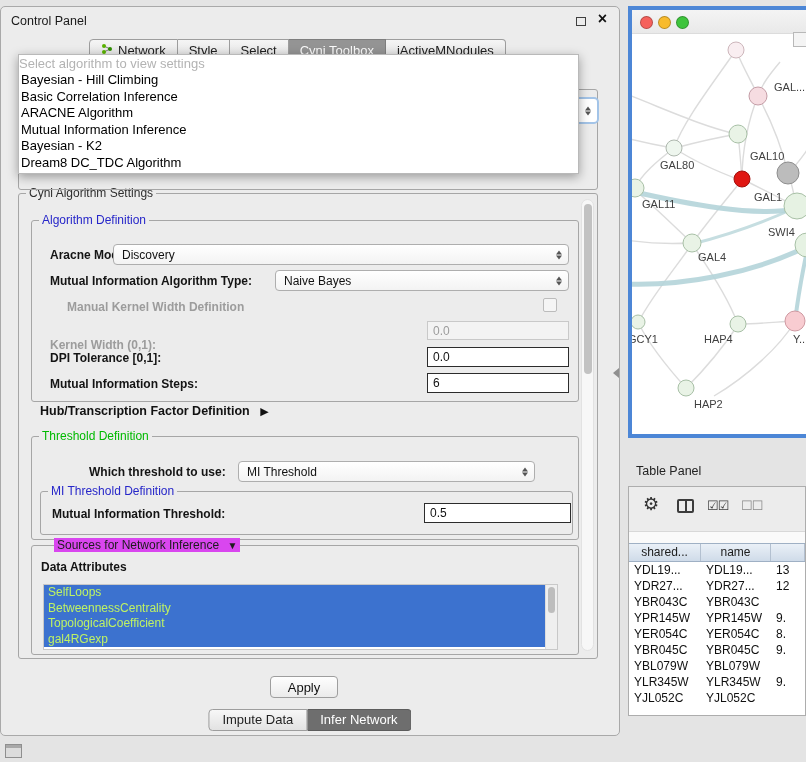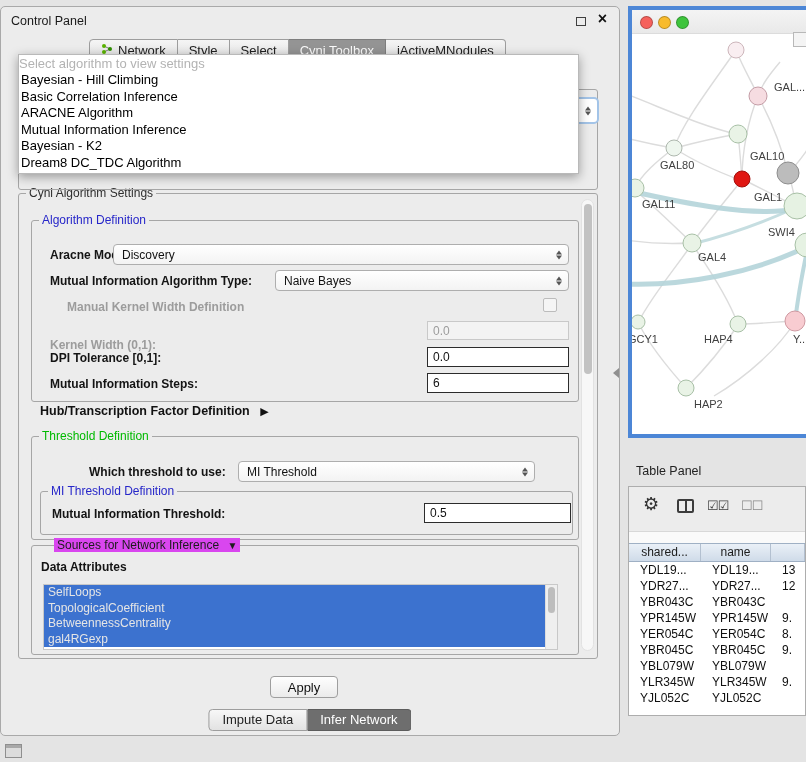--- a/index.html
+++ b/index.html
@@ -87,21 +87,21 @@
   #mi-group { left:8px; top:54px; width:533px; height:44px; }
   #mithr-label { left:11px; top:15px; }
   #mithr-input { left:383px; top:11px; width:147px; height:20px; }
 
   #sources-group { left:12px; top:351px; width:548px; height:110px; }
   #sources-title { position:absolute; top:-8px; left:22px; background:#d946ef; padding:0 3px; font-size:12px; color:#1c1c1c; white-space:nowrap; }
   #sources-title .arrow-glyph { margin-left:5px; font-size:10px; }
   #attrs-label { left:9px; top:14px; }
   #attr-list { position:absolute; left:11px; top:38px; width:515px; height:66px; background:#fff;
     border:1px solid #c8c8c8; overflow:hidden; }
-  .attr-item { font-size:12px; color:#e5e5e5; background:#3c72cf; height:15.5px; line-height:15.5px; padding-left:4px; white-space:nowrap; }
+  .attr-item { font-size:12px; color:#bef264; background:#3c72cf; height:15.5px; line-height:15.5px; padding-left:4px; white-space:nowrap; }
   #attr-scrollbar { position:absolute; right:0; top:0; width:12px; height:100%; background:#efefef; border-left:1px solid #ddd; }
   #attr-scrollbar .thumb { position:absolute; top:2px; left:2px; width:7px; height:26px; background:#bdbdbd; border-radius:4px; }
 
   #apply-btn { position:absolute; left:269px; top:669px; width:68px; height:22px; border:1px solid #9e9e9e;
     border-radius:4px; background:linear-gradient(#fefefe,#ebebeb); font-size:13px; color:#111;
     font-family:"Liberation Sans", sans-serif; }
 
   #bottom-tabs { position:absolute; top:702px; left:50%; transform:translateX(-50%); display:flex; height:22px; }
   .bottom-tab { padding:0 13px; line-height:20px; font-size:13px; border:1px solid #9d9d9d; border-left:none;
     background:linear-gradient(#f7f7f7,#e2e2e2); color:#222; white-space:nowrap; }
@@ -130,21 +130,21 @@
   #gear-icon { position:absolute; left:14px; top:6px; font-size:18px; color:#333; }
   #columns-icon { position:absolute; left:48px; top:12px; width:17px; height:14px; border:2px solid #3c3c3c; border-radius:2px; }
   #columns-icon::after { content:''; position:absolute; left:50%; top:0; bottom:0; width:2px; background:#3c3c3c; transform:translateX(-1px); }
   #pair-checked { position:absolute; left:78px; top:11px; font-size:13px; letter-spacing:-1px; color:#3d3d3d; }
   #pair-unchecked { position:absolute; left:112px; top:11px; font-size:13px; letter-spacing:-1px; color:#8a8a8a; }
   #tp-gap { position:absolute; left:0; top:44px; right:0; height:12px; background:#fafafa; border-top:1px solid #d8d8d8; }
   #tp-header { position:absolute; left:0; top:56px; right:0; height:19px; display:flex;
     background:linear-gradient(#eaf0f7,#cfdbe9); border-top:1px solid #9fb0c4; border-bottom:1px solid #9fb0c4; }
   .tp-hcell { font-size:12px; color:#1c1c1c; text-align:center; line-height:17px;
     border-right:1px solid #b3c0d0; overflow:hidden; white-space:nowrap; }
-  #tp-rows { position:absolute; top:75px; left:0; right:0; bottom:0; background:#fff; overflow:hidden;padding-left:6px; }
+  #tp-rows { position:absolute; top:75px; left:0; right:0; bottom:0; background:#fff; overflow:hidden; }
   .tp-row { display:flex; height:16px; }
   .tp-cell { font-size:12px; color:#101010; line-height:16px; padding-left:5px; overflow:hidden; white-space:nowrap; }
   .c0 { width:72px; } .c1 { width:70px; } .c2 { flex:1; }
 
   
   #mini-icon { position:absolute; left:5px; top:744px; width:17px; height:14px; border:1px solid #8f8f8f; background:#dcdcdc; }
   #mini-icon::before { content:''; position:absolute; left:0; top:0; right:0; height:3px; background:#a8a8a8; }
   #splitter { position:absolute; left:613px; top:368px; width:0; height:0;
     border-top:5px solid transparent; border-bottom:5px solid transparent; border-right:6px solid #8f8f8f; }
 </style>
@@ -266,22 +266,22 @@
 
       <div id="sources-group" class="group">
         <span id="sources-title">
           <span>Sources for Network Inference</span>
           <span class="arrow-glyph">▼</span>
         </span>
         <span id="attrs-label" class="bold-label">Data Attributes</span>
         <div id="attr-list">
           <div id="attr-items">
               <div class="attr-item">SelfLoops</div>
+              <div class="attr-item">BetweennessCentrality</div>
               <div class="attr-item">TopologicalCoefficient</div>
-              <div class="attr-item">BetweennessCentrality</div>
               <div class="attr-item">gal4RGexp</div>
             </div>
           <div id="attr-scrollbar">
               <div class="thumb"></div>
             </div>
         </div>
       </div>
 
       <div id="settings-scrollbar">
         <div class="thumb"></div>

